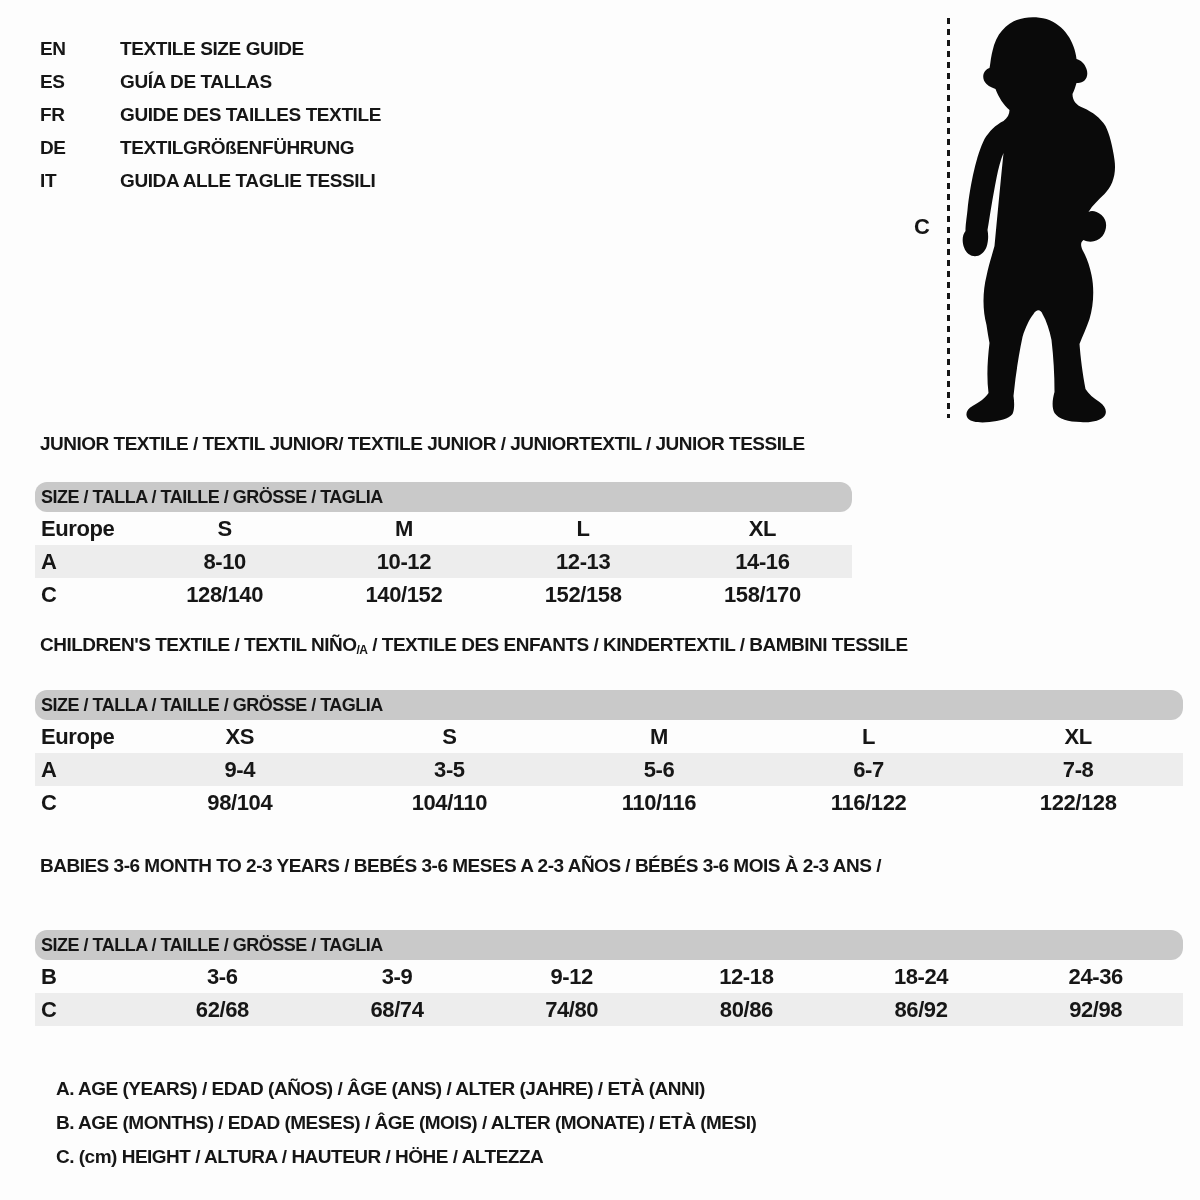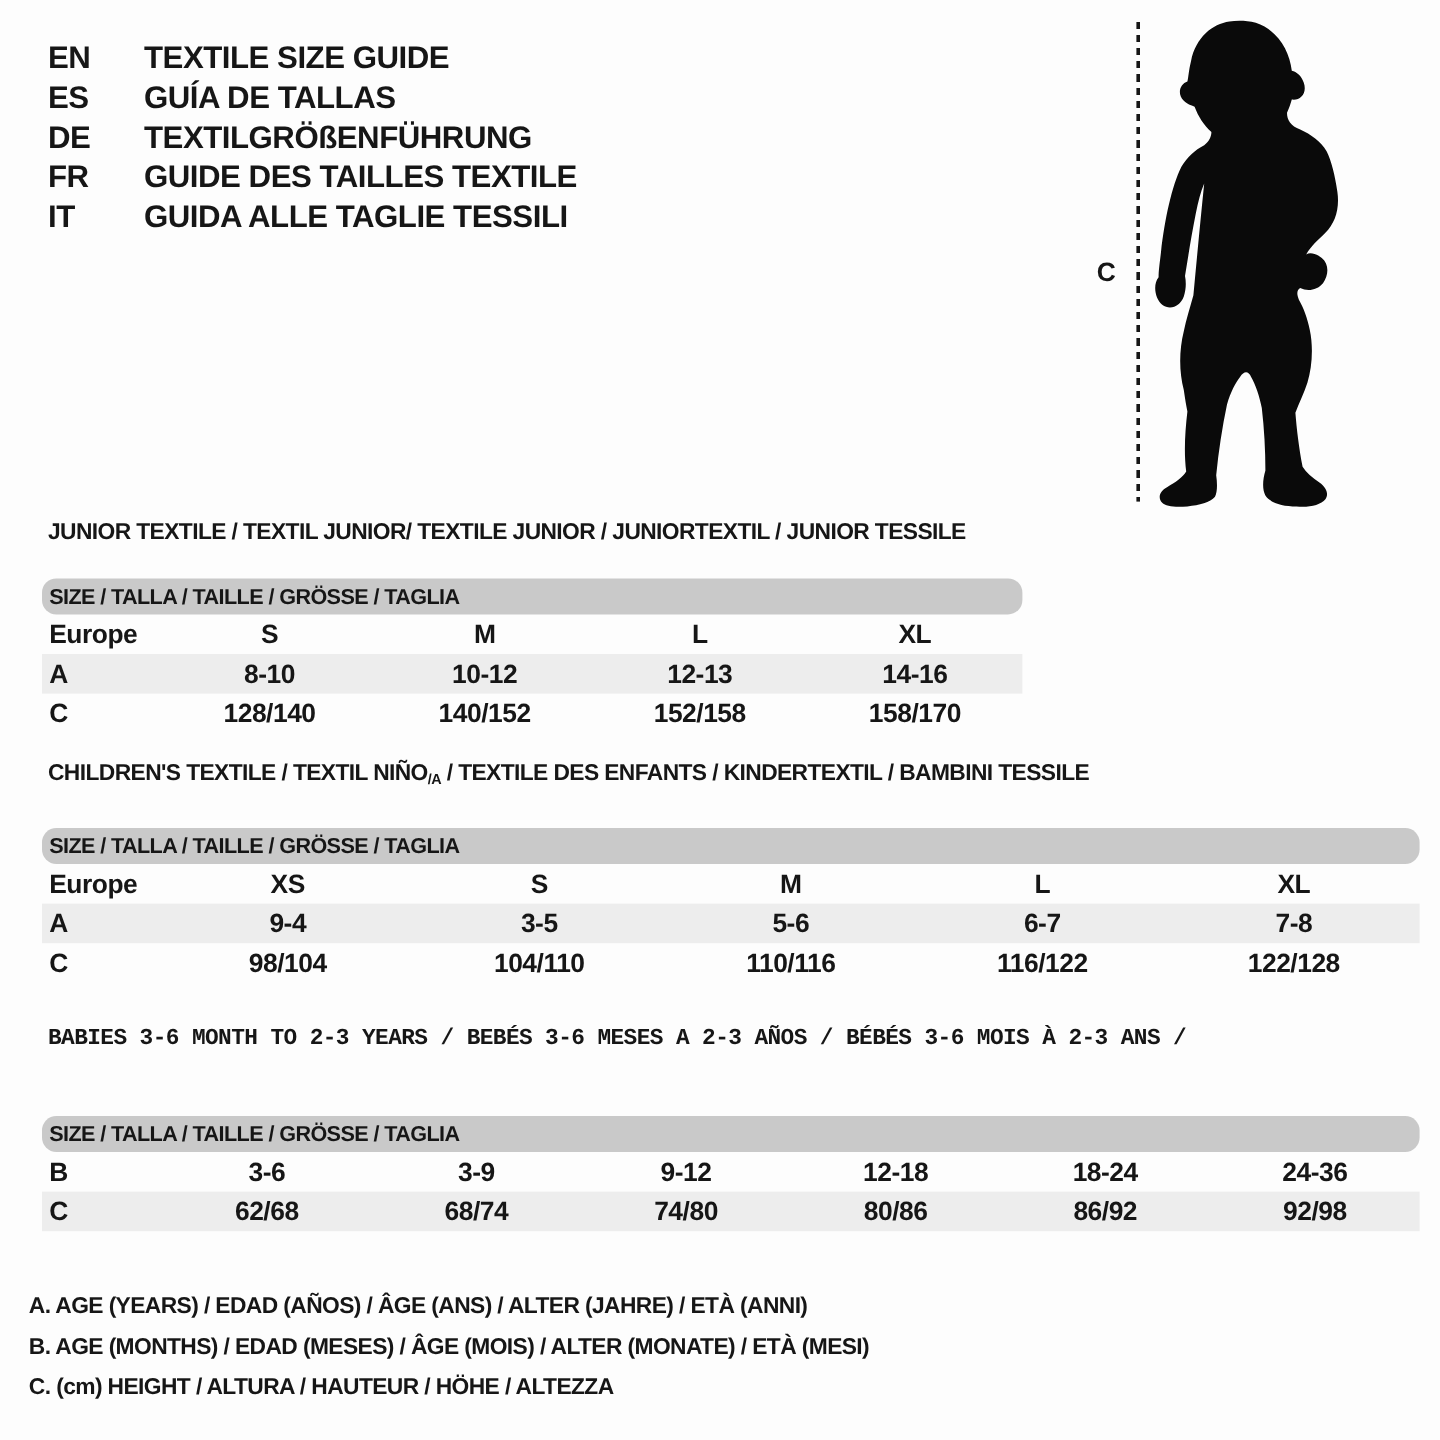--- a/index.html
+++ b/index.html
@@ -5,69 +5,69 @@
   :root{
     --bg:#fdfdfd; --ink:#161616; --bar:#c9c9c9; --alt:#ededed; --sil:#0a0a0a;
   }
   *{margin:0;padding:0;box-sizing:border-box;}
   html,body{background:#fff;}
   body{font-family:"Liberation Sans","DejaVu Sans",sans-serif;color:var(--ink);}
   .page{position:relative;width:1200px;height:1200px;background:var(--bg);overflow:hidden;
         font-weight:700;letter-spacing:-0.4px;}
   
   .lang-list{position:absolute;left:40px;top:32px;}
-  .lang-row{display:flex;height:33px;align-items:center;font-size:26px;}
+  .lang-row{display:flex;height:33px;align-items:center;font-size:19px;}
   .lang-code{width:80px;}
   
   .dash-line{position:absolute;left:947px;top:18px;width:3px;height:400px;
              background:repeating-linear-gradient(to bottom,var(--ink) 0 6px,transparent 6px 11px);}
   .c-label{position:absolute;left:914px;top:214px;font-size:22px;}
   .toddler{position:absolute;left:960px;top:14px;width:185px;height:412px;}
   
   .sec-title{position:absolute;left:40px;font-size:19px;white-space:nowrap;letter-spacing:-0.5px;}
   #title-junior{top:433px;}
   #title-children{top:634px;}
-  #title-babies{top:849px;line-height:33px;font-family:Liberation Mono, monospace;}
+  #title-babies{top:849px;line-height:33px;}
   .t-sub{font-size:12px;position:relative;top:3px;}
   
   .tbl{position:absolute;left:35px;}
   #tbl-0{top:482px;width:817px;}
   #tbl-1{top:690px;width:1148px;}
   #tbl-2{top:930px;width:1148px;}
   .bar{height:30px;background:var(--bar);display:flex;align-items:center;
        padding-left:6px;font-size:18px;letter-spacing:-0.5px;border-radius:12px;}
   .trow{display:flex;height:33px;align-items:center;font-size:22px;}
   .trow.alt{background:var(--alt);}
   .c0{width:100px;padding-left:6px;flex:0 0 auto;}
   .cv{flex:1;text-align:center;}
   
-  .legend{position:absolute;left:24px;top:1072px;}
+  .legend{position:absolute;left:56px;top:1072px;}
   .legend-line{height:34px;display:flex;align-items:center;font-size:19px;letter-spacing:-0.5px;white-space:nowrap;}
 </style>
 </head>
 <body>
 
 <div class="page">
 
   <div class="lang-list">
       <div class="lang-row">
         <div class="lang-code">EN</div>
         <div class="lang-title">TEXTILE SIZE GUIDE</div>
       </div>
       <div class="lang-row">
         <div class="lang-code">ES</div>
         <div class="lang-title">GUÍA DE TALLAS</div>
       </div>
       <div class="lang-row">
+        <div class="lang-code">FR</div>
+        <div class="lang-title">GUIDE DES TAILLES TEXTILE</div>
+      </div>
+      <div class="lang-row">
         <div class="lang-code">DE</div>
         <div class="lang-title">TEXTILGRÖßENFÜHRUNG</div>
-      </div>
-      <div class="lang-row">
-        <div class="lang-code">FR</div>
-        <div class="lang-title">GUIDE DES TAILLES TEXTILE</div>
       </div>
       <div class="lang-row">
         <div class="lang-code">IT</div>
         <div class="lang-title">GUIDA ALLE TAGLIE TESSILI</div>
       </div>
     </div>
 
   <div class="dash-line"></div>
   <div class="c-label">C</div>
   <svg class="toddler" viewBox="0 0 180 412" aria-hidden="true">

